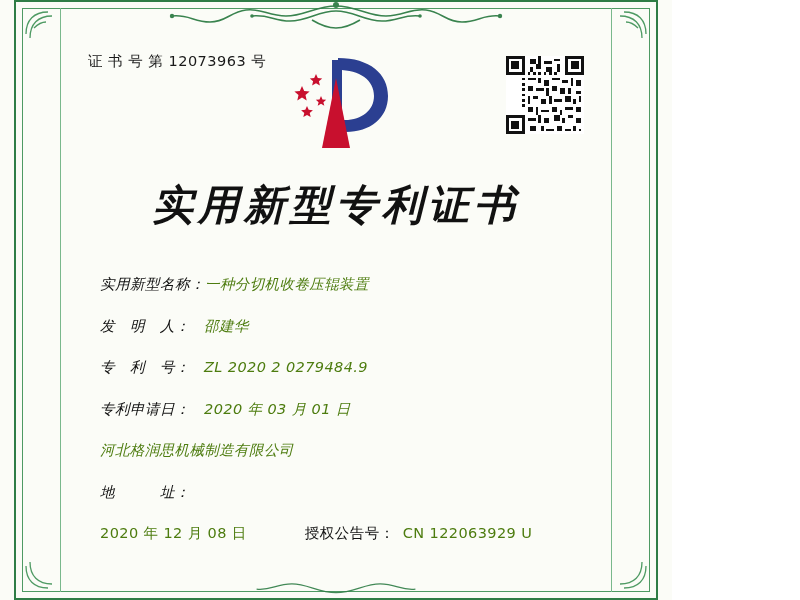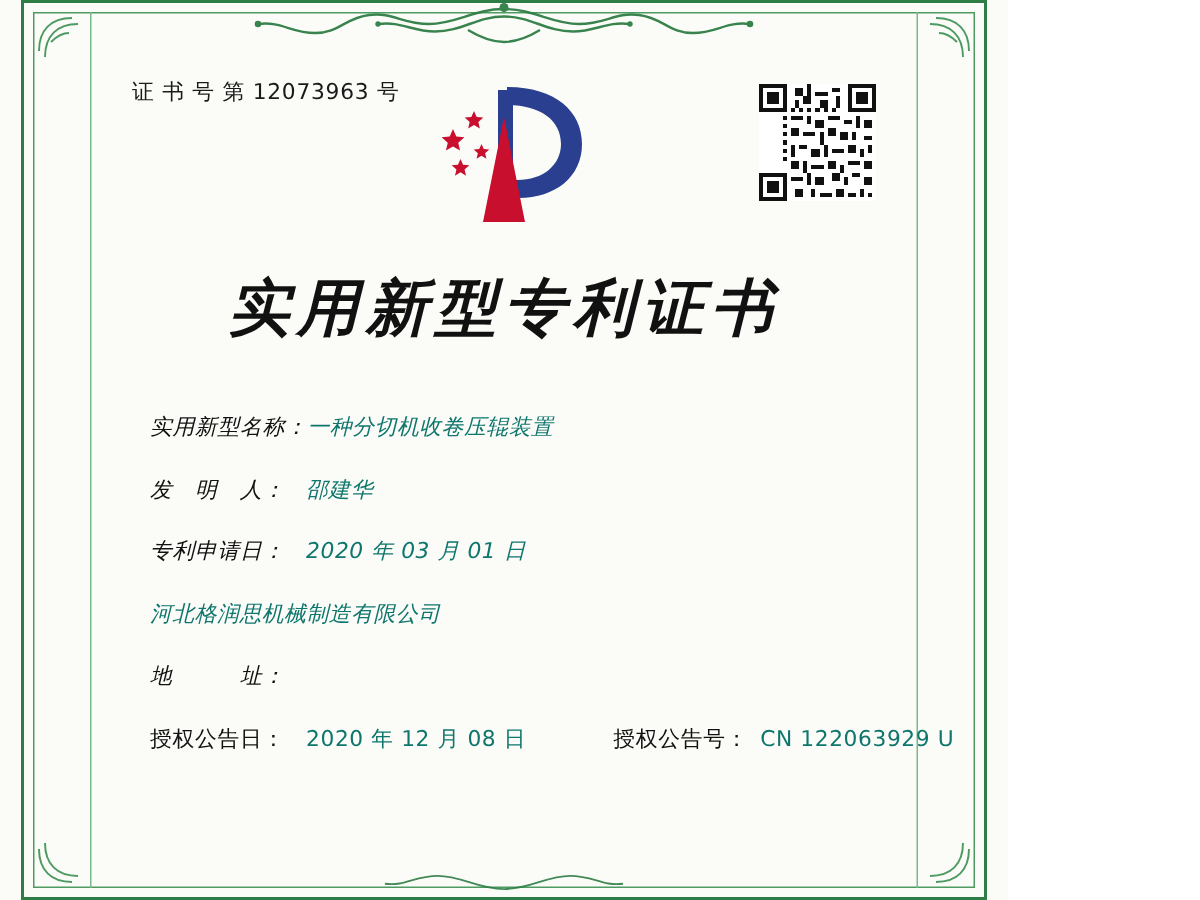--- a/index.html
+++ b/index.html
@@ -144,21 +144,21 @@
     white-space: nowrap;
     font-style: italic;
   }
   .field-label {
     display: inline-block;
     min-width: 104px;
     color: #111111;
     letter-spacing: 0.5px;
   }
   .field-value {
-    color: #0f766e;
+    color: #4d7c0f;
     letter-spacing: 0.4px;
   }
 
   .row-dual {
     display: flex;
     align-items: baseline;
     font-size: 14.5px;
     color: #111;
     white-space: nowrap;
   }
@@ -345,37 +345,40 @@
     <div class="field-row">
       <span class="field-label">实用新型名称：</span>
       <span class="field-value">一种分切机收卷压辊装置</span>
     </div>
 
     <div class="field-row">
       <span class="field-label">发　明　人：</span>
       <span class="field-value">邵建华</span>
     </div>
 
+    <div class="field-row">
+      <span class="field-label">专　利　号：</span>
+      <span class="field-value">ZL 2020 2 0279484.9</span>
+    </div>
 
     <div class="field-row">
       <span class="field-label">专利申请日：</span>
       <span class="field-value">2020 年 03 月 01 日</span>
     </div>
 
     <div class="field-row">
       <span class="field-value">河北格润思机械制造有限公司</span>
     </div>
 
     <div class="field-row">
       <span class="field-label">地　　　址：</span>
     </div>
 
     <div class="row-dual">
       <div class="seg1" style="display:flex; align-items:baseline;">
-        <span class="field-label">授权公告日：</span>
         <span class="field-value">2020 年 12 月 08 日</span>
       </div>
       <div class="seg2">
         <span class="field-label">授权公告号：</span>
         <span class="field-value">CN 122063929 U</span>
       </div>
     </div>
 
   </div>
 

